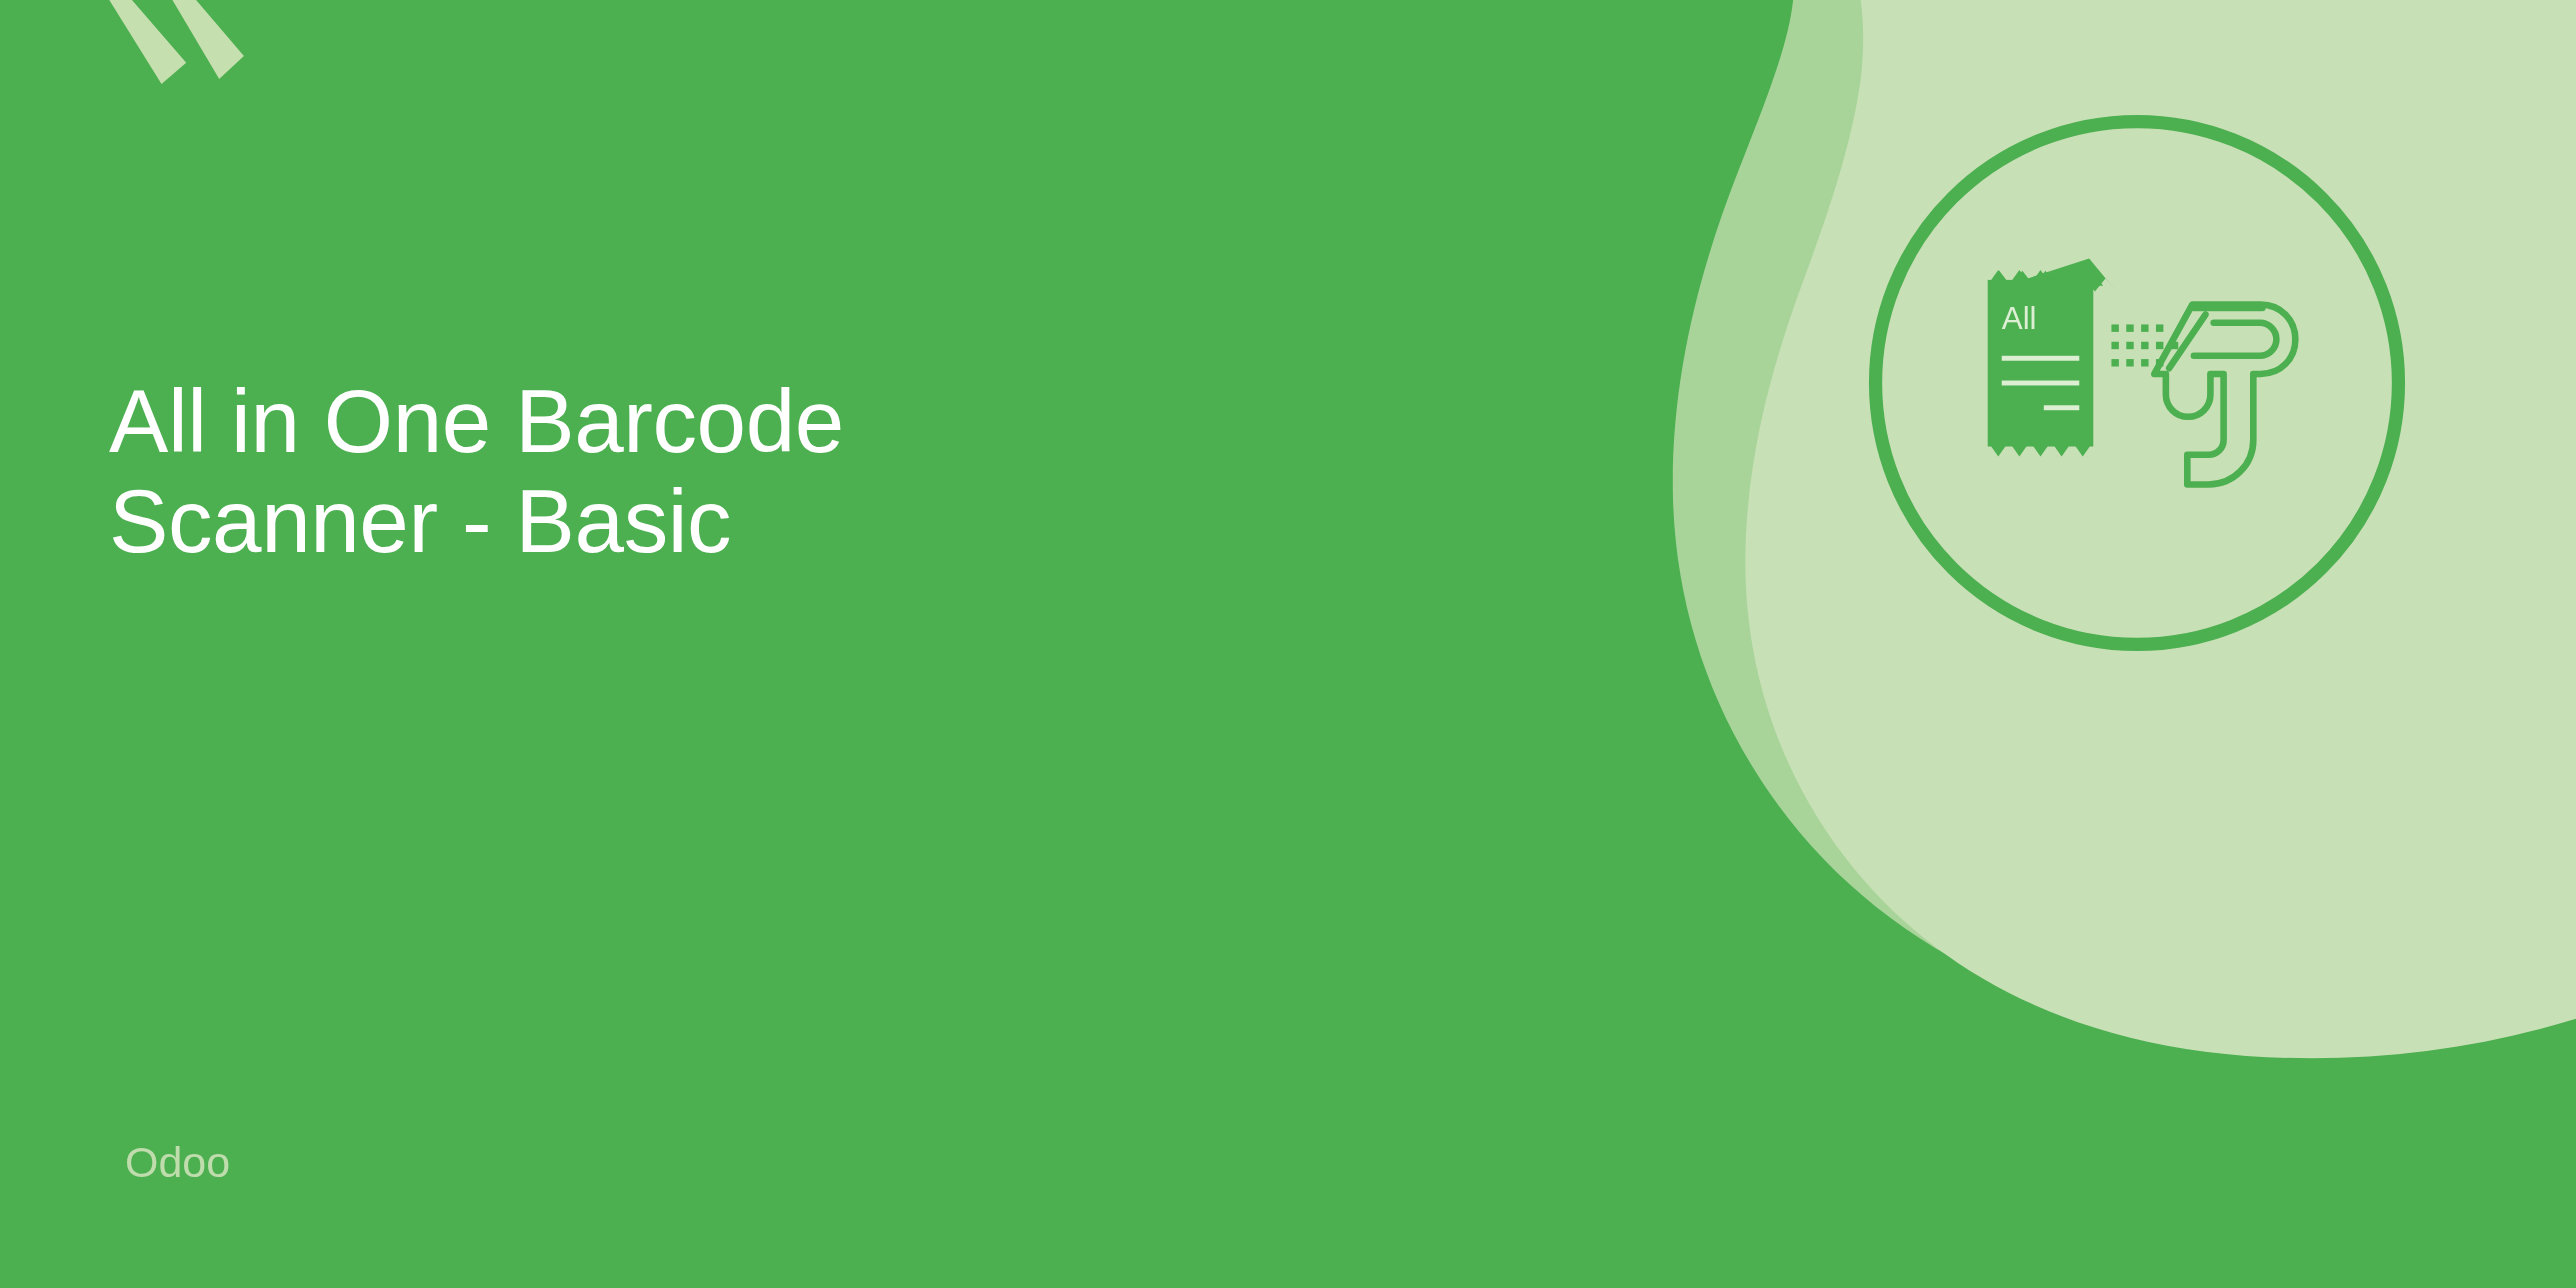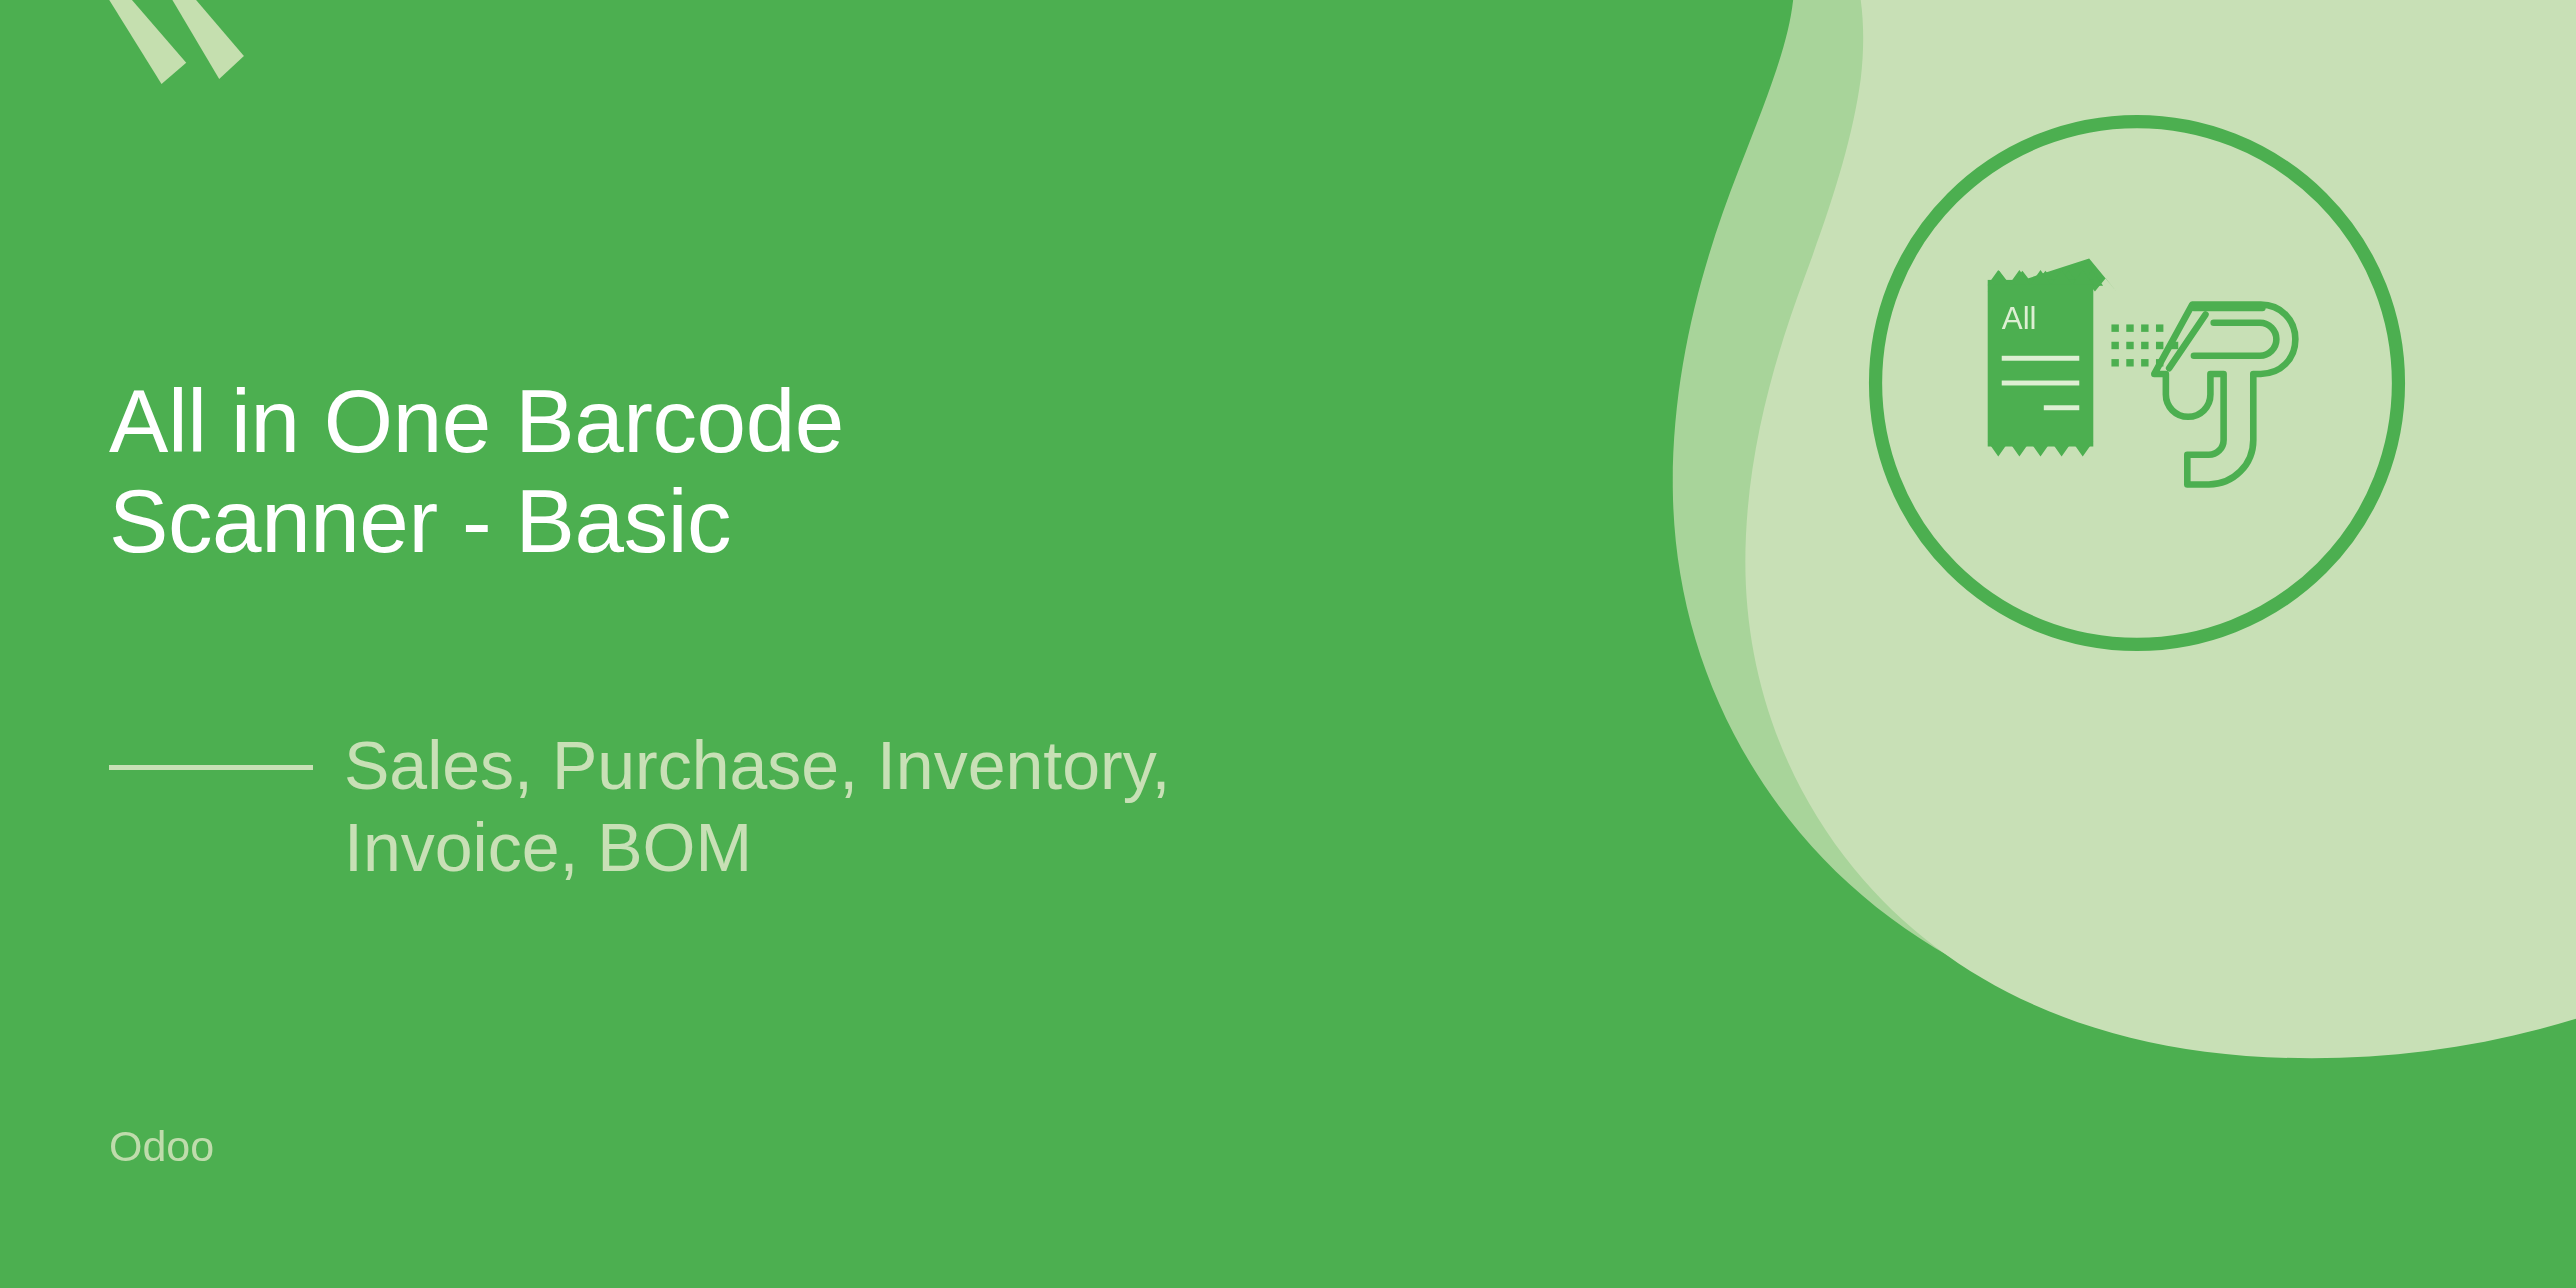--- a/index.html
+++ b/index.html
@@ -75,21 +75,21 @@
     font-size: 68px;
     line-height: 1.2;
     font-weight: 400;
     white-space: pre-line;
   }
 
   .brand {
     position: absolute;
     left: 109px;
     top: 1125px;
-    margin: 0;
+    margin: 16px;
     color: #BFDCAC;
     font-size: 43px;
     font-weight: 400;
     line-height: 1;
   }
 
   
   .icon-badge {
     position: absolute;
     left: 1864px;
@@ -127,25 +127,20 @@
       <polygon points="104,-46 148,-14 226,76 196,102"></polygon>
       <polygon points="182,-46 226,-14 296,68 266,96"></polygon>
     </g>
   </svg>
 
   <div class="content">
 
     <h1 class="title">All in One Barcode
 Scanner - Basic</h1>
 
-    <div class="subtitle-row">
-      <span class="subtitle-dash"></span>
-      <p class="subtitle">Sales, Purchase, Inventory,
-Invoice, BOM</p>
-    </div>
   </div>
 
   <p class="brand">Odoo</p>
 
   <div class="icon-badge">
     <svg viewBox="0 0 662 662" aria-hidden="true">
 
       <circle cx="331" cy="331" r="317" fill="none" stroke="#4CAF50" stroke-width="16"></circle>
 
       <g>

